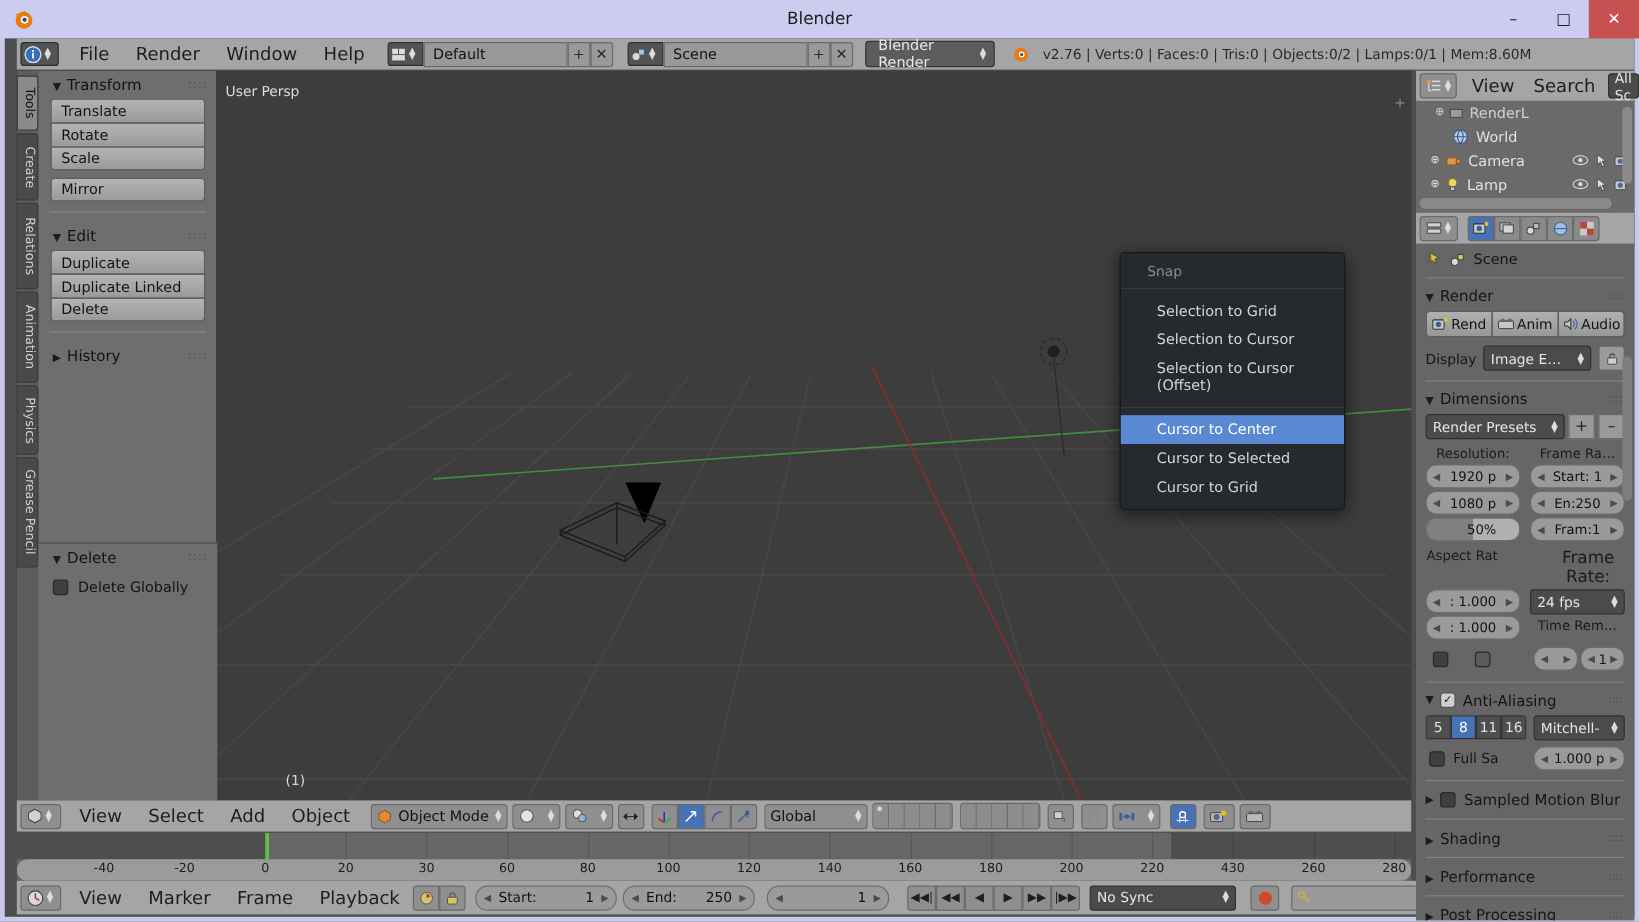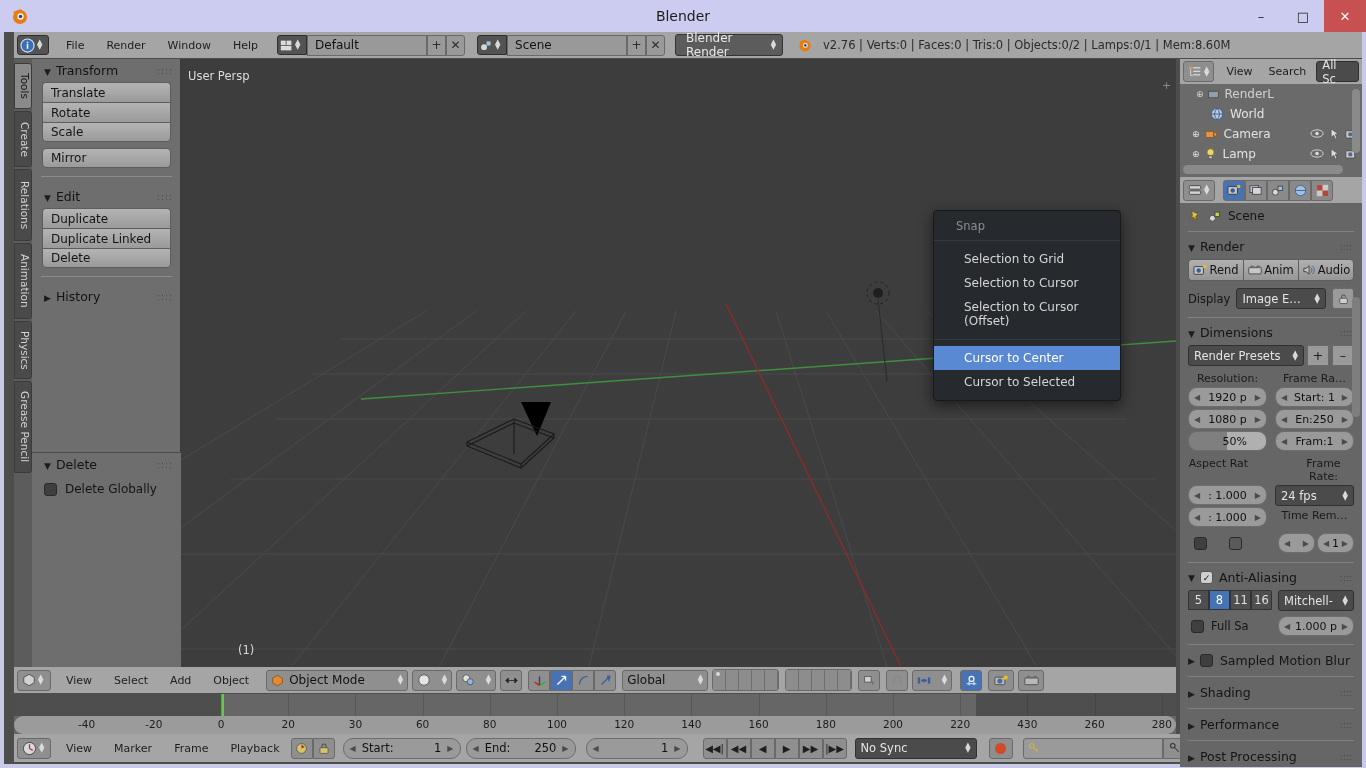--- a/index.html
+++ b/index.html
@@ -42,21 +42,21 @@
     position: absolute; left: 14px; top: 32px; width: 1348px; height: 26px;
     background: #a5a5a5; display: flex; align-items: center; padding: 0 3px;
   }
   .hdr-ico-btn {
     height: 20px; background: #535353; border: 1px solid #2e2e2e; border-radius: 3px;
     display: flex; align-items: center; padding: 0 2px; margin-right: 6px;
   }
   .spin-arrows { display: flex; flex-direction: column; margin-left: 2px; line-height: 5px; }
   .spin-arrows span { font-size: 7px; color: #ddd; }
   .menu-item {
-    font-size: 11px; color: #1d1d1d; padding: 0 11px; height: 22px;
+    font-size: 15px; color: #1d1d1d; padding: 0 11px; height: 22px;
     display: flex; align-items: center; cursor: default;
   }
   .hdr-field {
     height: 21px; background: #999999; border: 1px solid #6a6a6a; border-radius: 3px;
     display: flex; align-items: center; padding: 0 7px; font-size: 12px; color: #111;
   }
   .sq-btn {
     width: 19px; height: 21px; background: #999; border: 1px solid #6a6a6a;
     display: flex; align-items: center; justify-content: center;
     font-size: 12px; color: #2b2b2b;
@@ -442,38 +442,39 @@
   <div class="snap-div"></div>
   <div class="snap-gap"></div>
   <div class="snap-item">Selection to Grid</div>
   <div class="snap-item">Selection to Cursor</div>
   <div class="snap-item">Selection to Cursor (Offset)</div>
   <div class="snap-gap"></div>
   <div class="snap-div"></div>
   <div class="snap-gap"></div>
   <div class="snap-item sel">Cursor to Center</div>
   <div class="snap-item">Cursor to Selected</div>
+  <div class="snap-item">Cursor to Grid</div>
 </div>
 
 <div id="view-header">
   <div class="vh-btn" style="width:34px;">
     <svg width="14" height="14" viewBox="0 0 16 16">
       <polygon points="8,1.5 14,5 14,11 8,14.5 2,11 2,5" fill="#d2d2d2" stroke="#4a4a4a"></polygon>
     </svg>
     <span class="spin-arrows">
         <span>▲</span>
         <span>▼</span>
       </span>
   </div>
   <div class="menu-item">View</div>
   <div class="menu-item">Select</div>
   <div class="menu-item">Add</div>
   <div class="menu-item">Object</div>
 
-  <div class="vh-btn" style="width:142px;justify-content:space-between;margin-left:6px;">
+  <div class="vh-btn" style="width:114px;justify-content:space-between;margin-left:6px;">
     <span style="display:flex;align-items:center;gap:5px;">
       <svg width="13" height="13" viewBox="0 0 16 16">
         <polygon points="8,1.5 14,5 14,11 8,14.5 2,11 2,5" fill="#e08a35" stroke="#8a4f16"></polygon>
       </svg>
       <span>Object Mode</span>
     </span>
     <span class="spin-arrows">
         <span>▲</span>
         <span>▼</span>
       </span>
@@ -993,21 +994,21 @@
         </div>
       <div class="pfield">
           <span class="arrowL">◀</span>
           <span>Fram:1</span>
           <span class="arrowR">▶</span>
         </div>
     </div>
   </div>
   <div style="display:flex;margin:6px 8px 0 8px;gap:8px;">
     <span style="flex:1;text-align:center;font-size:11px;color:#1a1a1a;">Aspect Rat</span>
-    <span style="flex:1;text-align:center;font-size:11px;color:#1a1a1a;margin-left:36px;">Frame Rate:</span>
+    <span style="flex:1;text-align:center;font-size:14px;color:#1a1a1a;margin-left:36px;">Frame Rate:</span>
   </div>
   <div style="display:flex;margin:2px 8px 0 8px;gap:8px;">
     <div style="flex:1;display:flex;flex-direction:column;gap:2px;">
       <div class="pfield">
           <span class="arrowL">◀</span>
           <span>: 1.000</span>
           <span class="arrowR">▶</span>
         </div>
       <div class="pfield">
           <span class="arrowL">◀</span>

